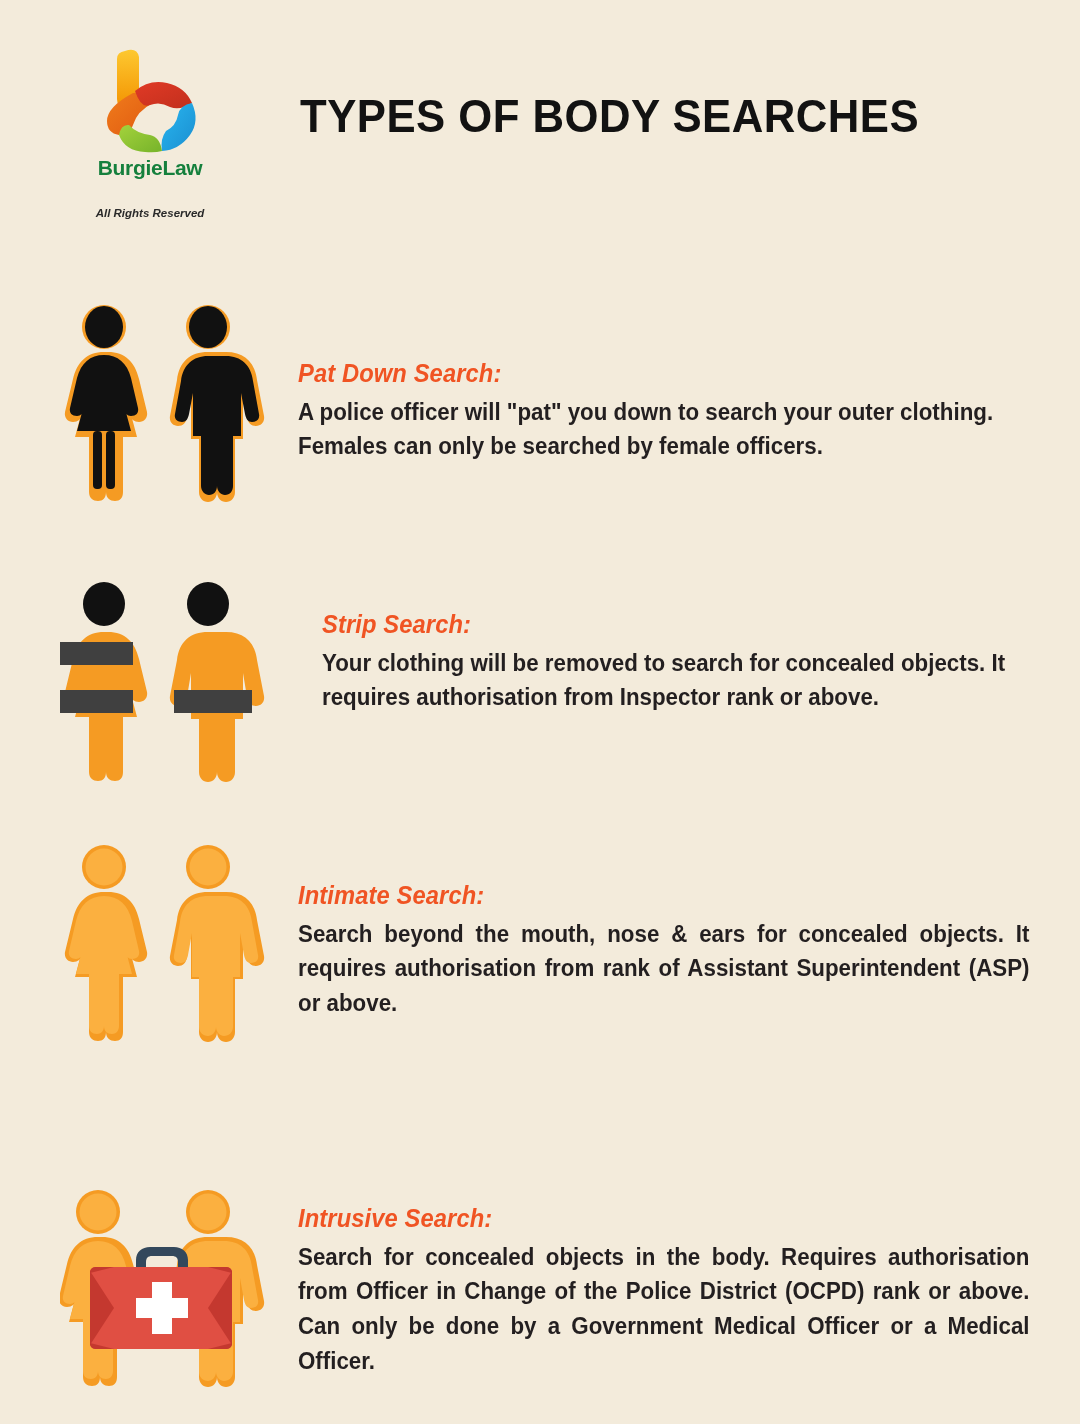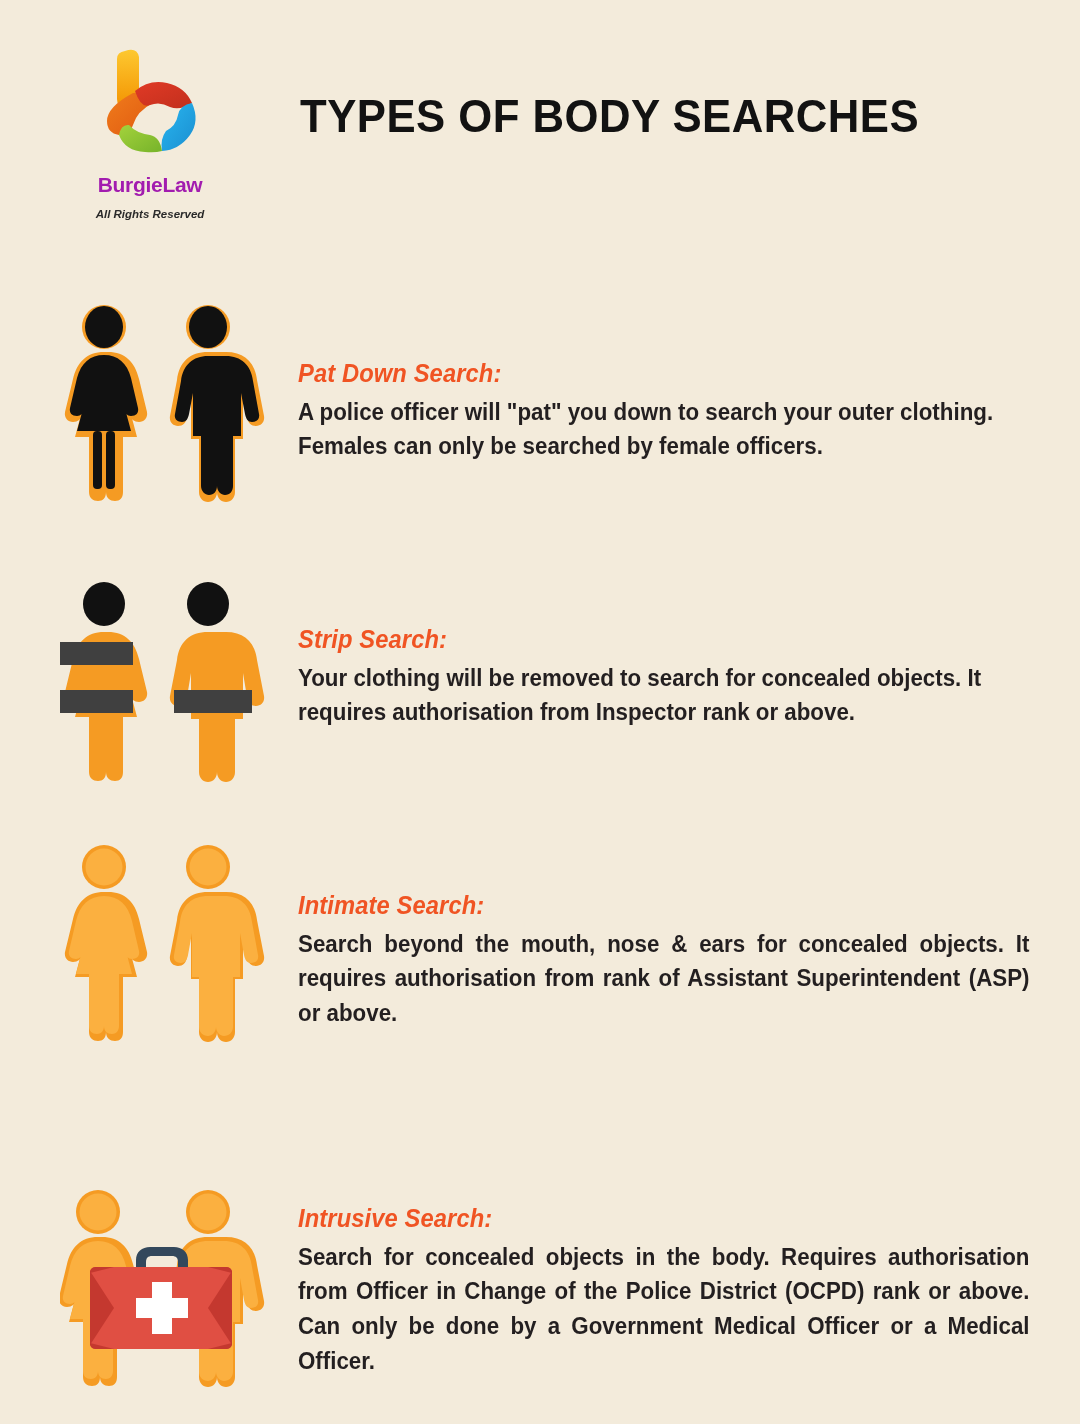--- a/index.html
+++ b/index.html
@@ -32,32 +32,32 @@
   #logo-mark {
     width: 110px;
     height: 108px;
     margin: 0 auto;
     display: block;
   }
   #brand-name {
     font-family: "Liberation Sans", sans-serif;
     font-size: 21px;
     font-weight: 700;
-    color: #a21caf;
+    color: #15803d;
     letter-spacing: -0.3px;
-    margin-top: 21px;
+    margin-top: 4px;
     line-height: 1;
   }
   #brand-rights {
     font-family: "Liberation Sans", sans-serif;
     font-size: 11.5px;
     font-style: italic;
     font-weight: 700;
     color: #2a2a2a;
-    margin-top: 14px;
+    margin-top: 30px;
     line-height: 1;
   }
   #page-title {
     position: absolute;
     left: 300px;
     top: 88px;
     width: 740px;
     font-family: "Liberation Sans Narrow", "Liberation Sans", sans-serif;
     font-size: 47px;
     font-weight: 700;
@@ -109,23 +109,23 @@
     width: 770px;
     margin: 0;
     white-space: pre-line;
   }
   .sec-body.no-justify { text-align: left; }
 
   
   #section-pat-down   { top: 300px; }
   #section-pat-down   .sec-text { top: 60px; }
   #section-strip      { top: 578px; }
-  #section-strip      .sec-text { top: 48px; }
+  #section-strip      .sec-text { top: 33px; margin-left: 24px; }
   #section-intimate   { top: 840px; }
-  #section-intimate   .sec-text { top: 52px; }
+  #section-intimate   .sec-text { top: 42px; }
   #section-intrusive  { top: 1185px; }
   #section-intrusive  .sec-text { top: 20px; }
 </style>
 </head>
 <body>
 
 <div id="header">
 
   <div id="brand">
     <svg id="logo-mark" viewBox="0 0 110 108">

